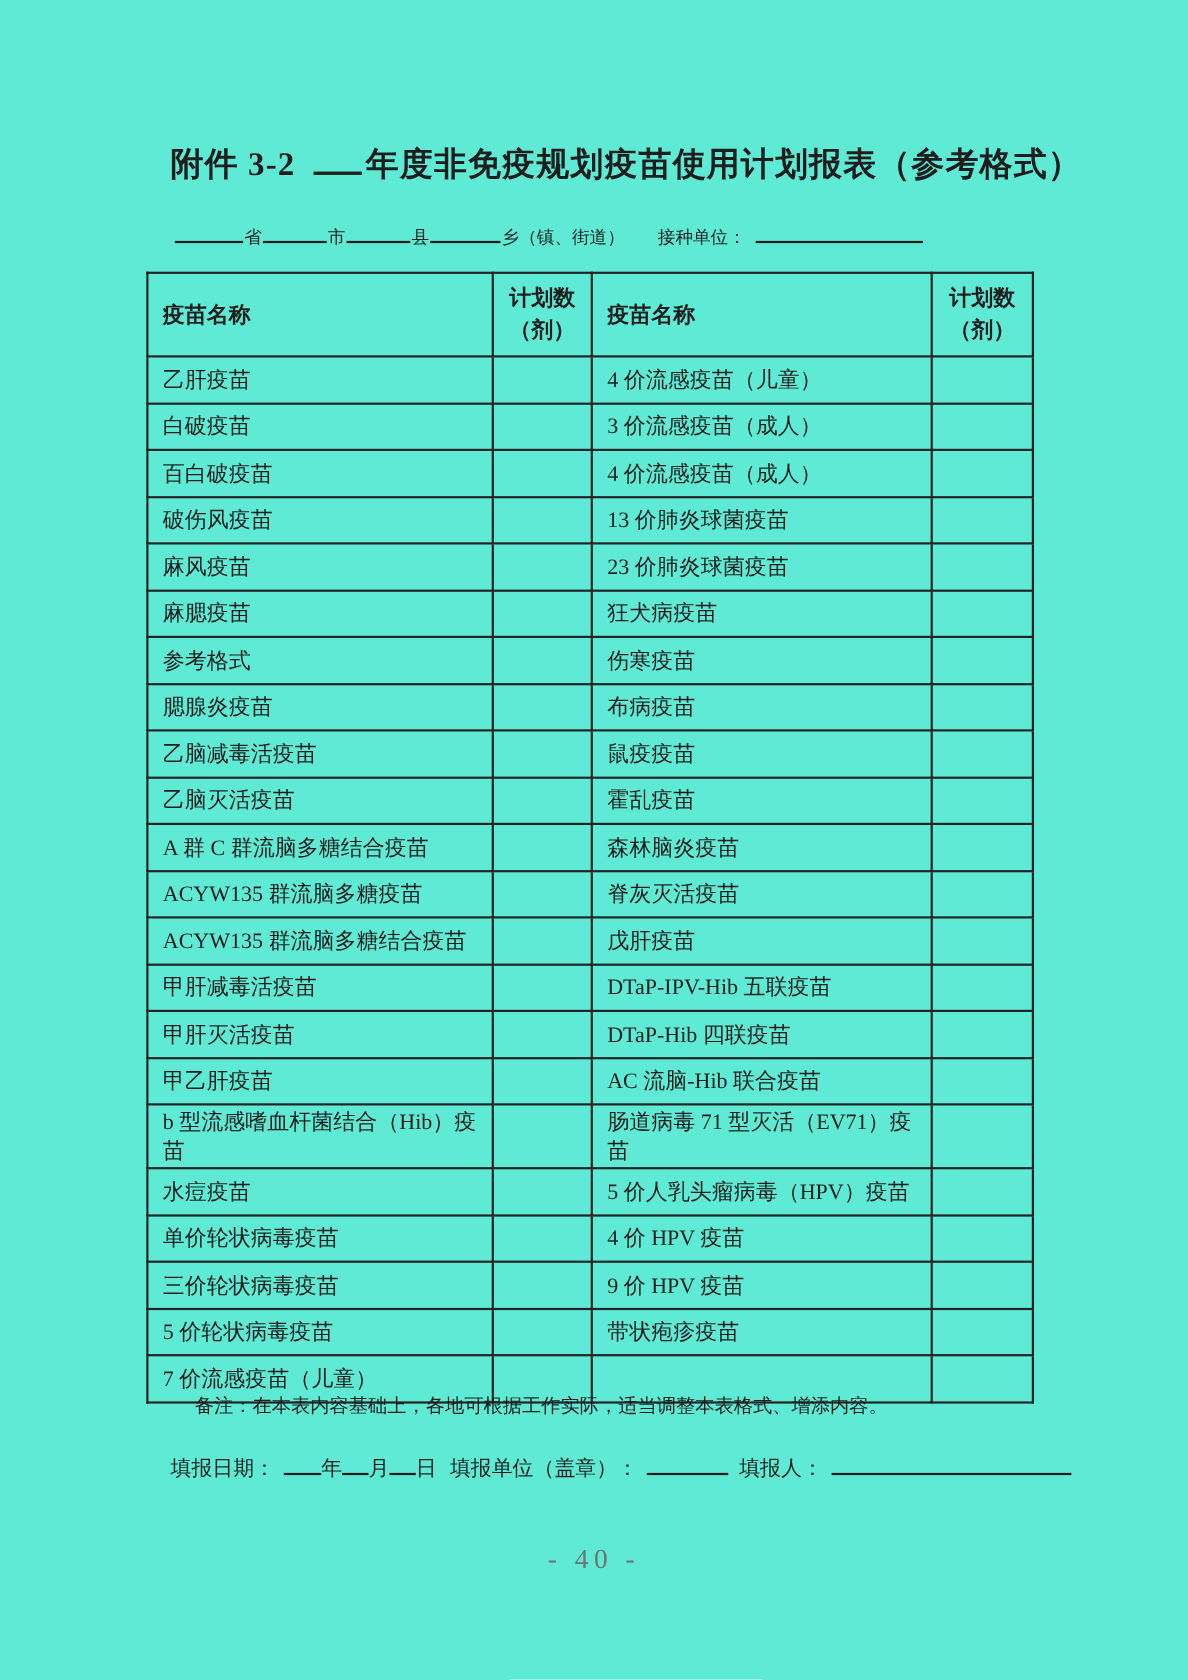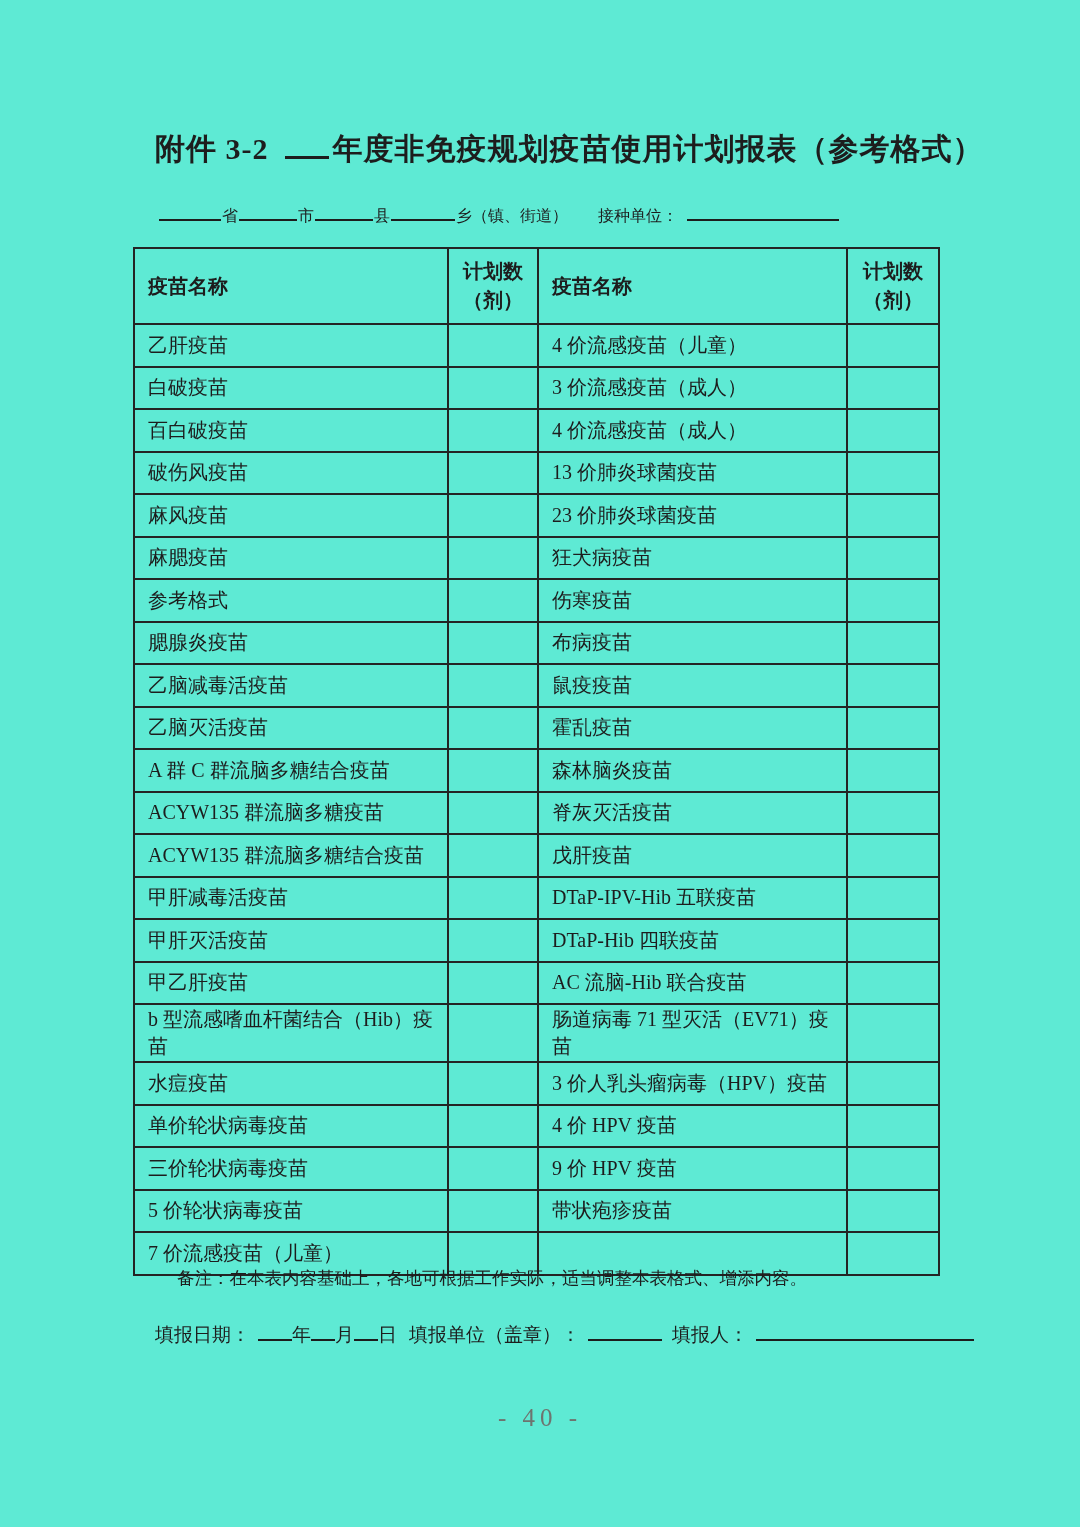--- a/index.html
+++ b/index.html
@@ -211,21 +211,21 @@
     </tr>
           <tr>
       <td class="cell-name">b 型流感嗜血杆菌结合（Hib）疫苗</td>
       <td class="cell-count"></td>
       <td class="cell-name">肠道病毒 71 型灭活（EV71）疫苗</td>
       <td class="cell-count"></td>
     </tr>
           <tr>
       <td class="cell-name">水痘疫苗</td>
       <td class="cell-count"></td>
-      <td class="cell-name">3 价人乳头瘤病毒（HPV）疫苗</td>
+      <td class="cell-name">5 价人乳头瘤病毒（HPV）疫苗</td>
       <td class="cell-count"></td>
     </tr>
           <tr>
       <td class="cell-name">单价轮状病毒疫苗</td>
       <td class="cell-count"></td>
       <td class="cell-name">4 价 HPV 疫苗</td>
       <td class="cell-count"></td>
     </tr>
           <tr>
       <td class="cell-name">三价轮状病毒疫苗</td>

